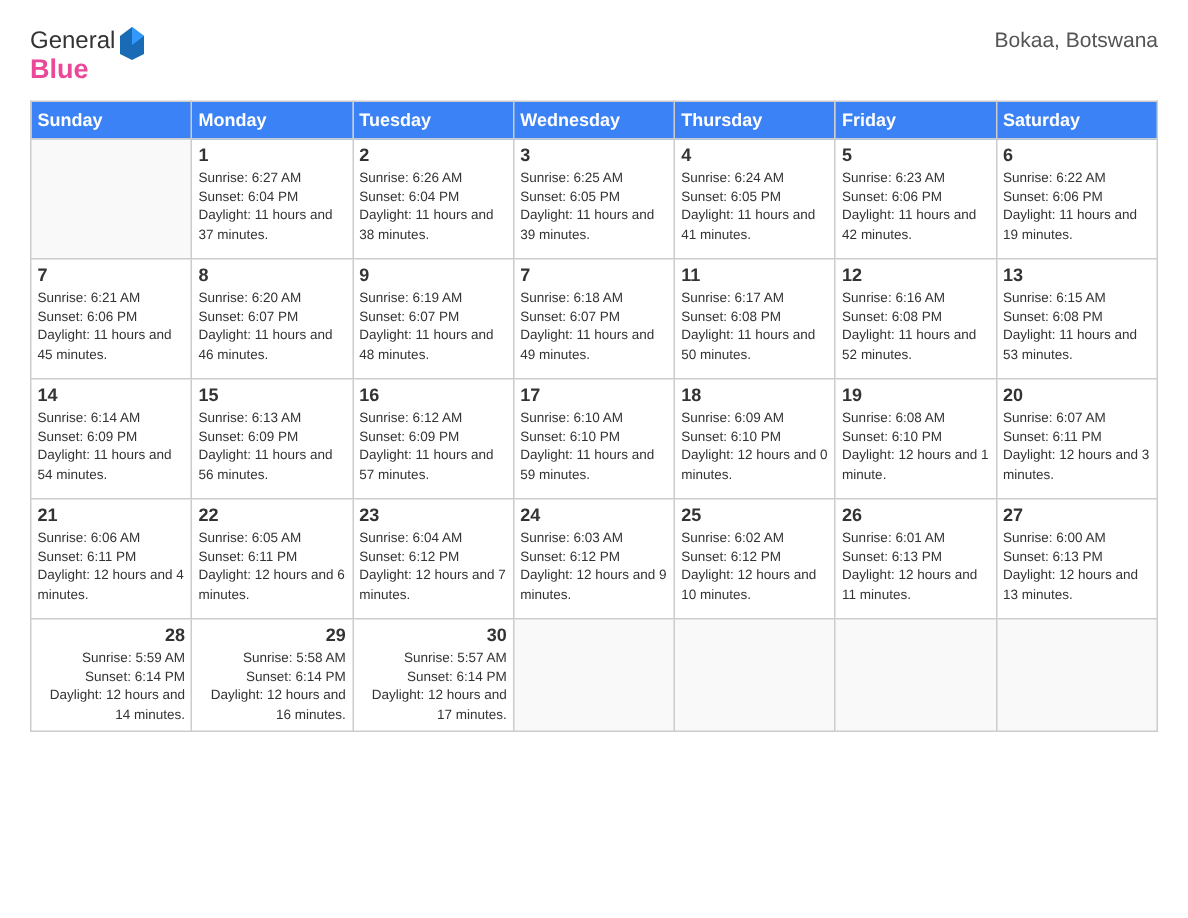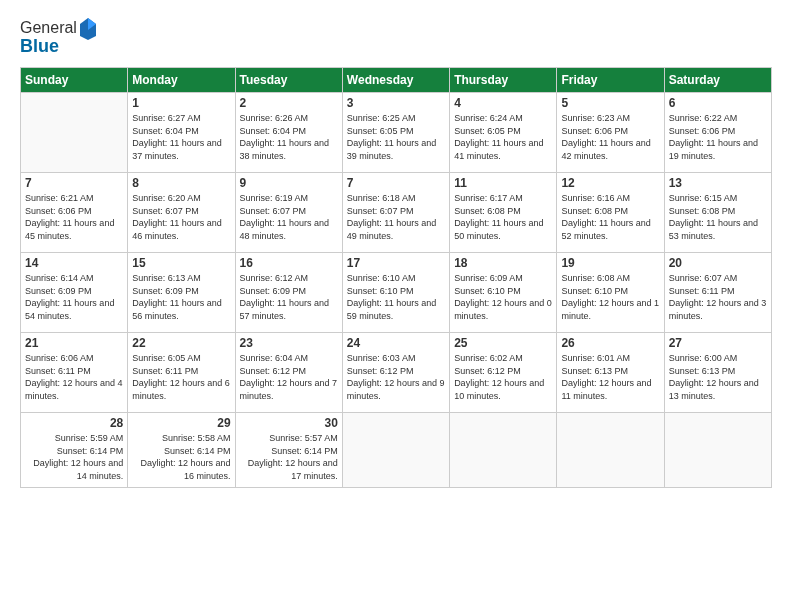--- a/index.html
+++ b/index.html
@@ -41,21 +41,21 @@
       font-size: 14px;
       color: #555;
       margin-top: 2px;
     }
     .calendar {
       width: 100%;
       border-collapse: collapse;
       table-layout: fixed;
     }
     .calendar th {
-      background: #15803d;
+      background: #3b82f6;
       color: #fff;
       font-size: 12px;
       font-weight: bold;
       padding: 5px 4px;
       text-align: left;
       border: 1px solid #ccc;
     }
     .calendar td {
       border: 1px solid #ccc;
       vertical-align: top;
@@ -91,24 +91,25 @@
   <div class="header">
     <div class="logo">
       <div>
         <div style="display:flex;align-items:center;">
           <span class="logo-general">General</span>
           <svg width="20" height="24" viewBox="0 0 20 24" style="margin:0 1px;">
             <polygon points="10,2 18,8 18,20 10,24 2,20 2,8" fill="#1a6bb5"></polygon>
             <polygon points="10,2 18,8 10,14" fill="#3399ff"></polygon>
           </svg>
         </div>
-        <div class="logo-blue" style="font-size:18px;font-weight:bold;color:#0369a1;margin-top:-4px;">Blue</div>
+        <div class="logo-blue" style="font-size:18px;font-weight:bold;color:#ec4899;margin-top:-4px;">Blue</div>
       </div>
     </div>
     <div class="title-area">
+      <div class="location">Bokaa, Botswana</div>
     </div>
   </div>
 
   <table class="calendar">
     <thead>
       <tr>
         <th>Sunday</th>
         <th>Monday</th>
         <th>Tuesday</th>
         <th>Wednesday</th>

